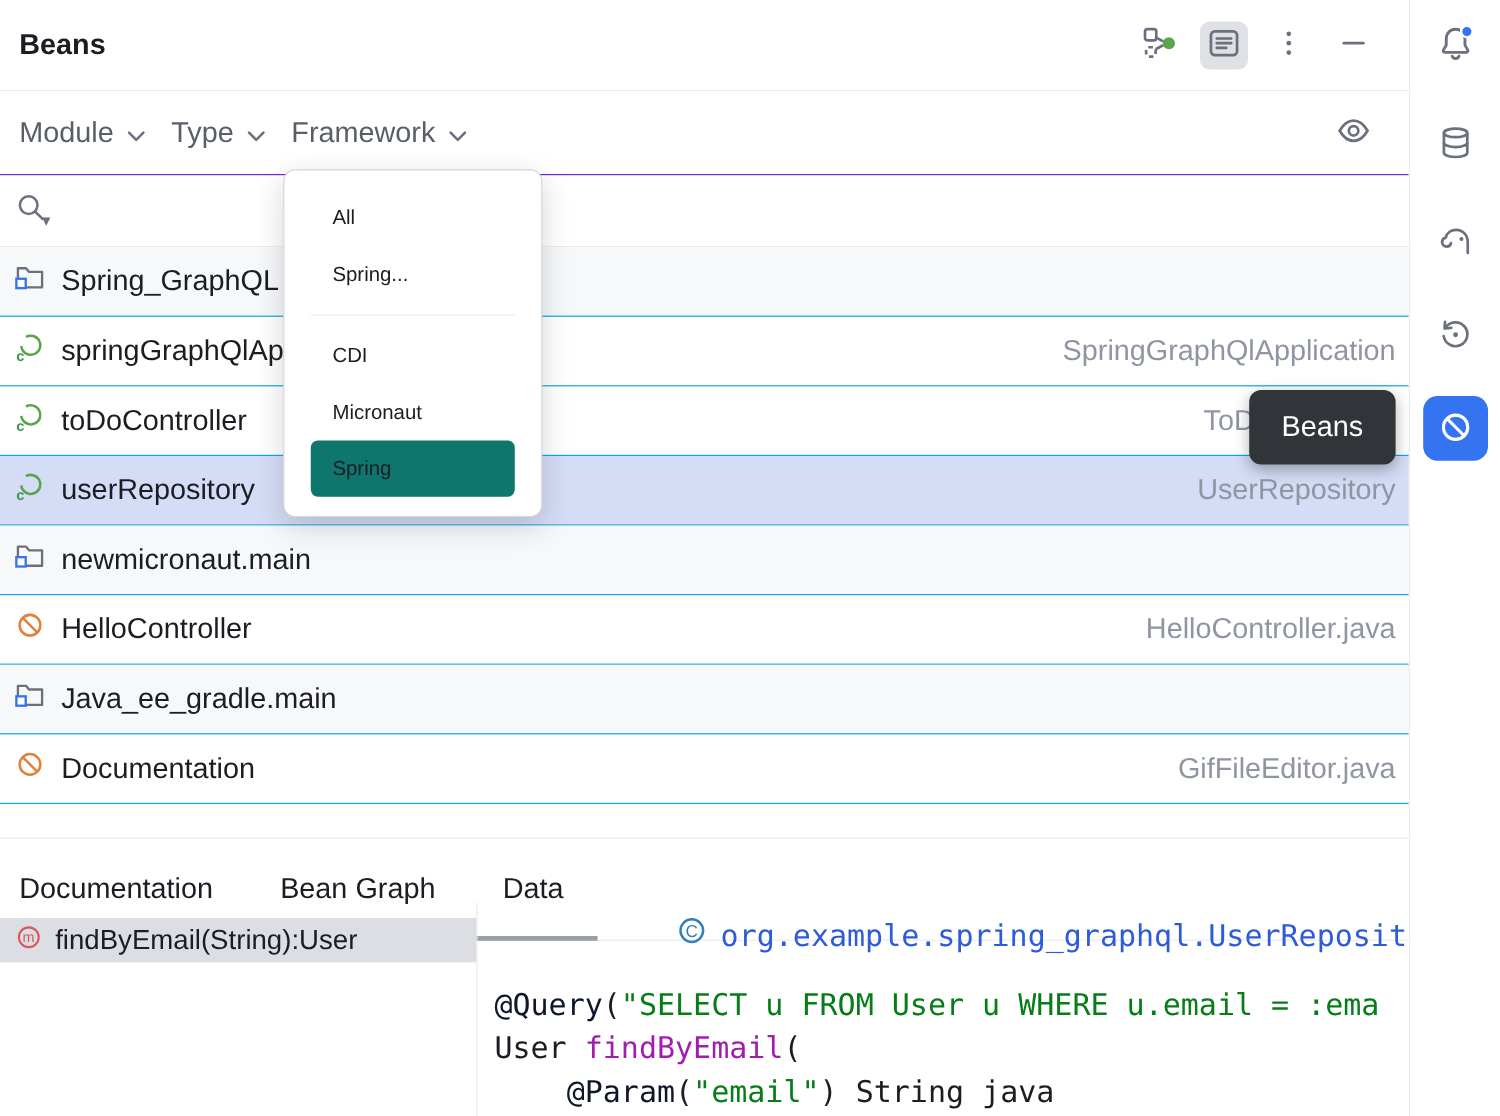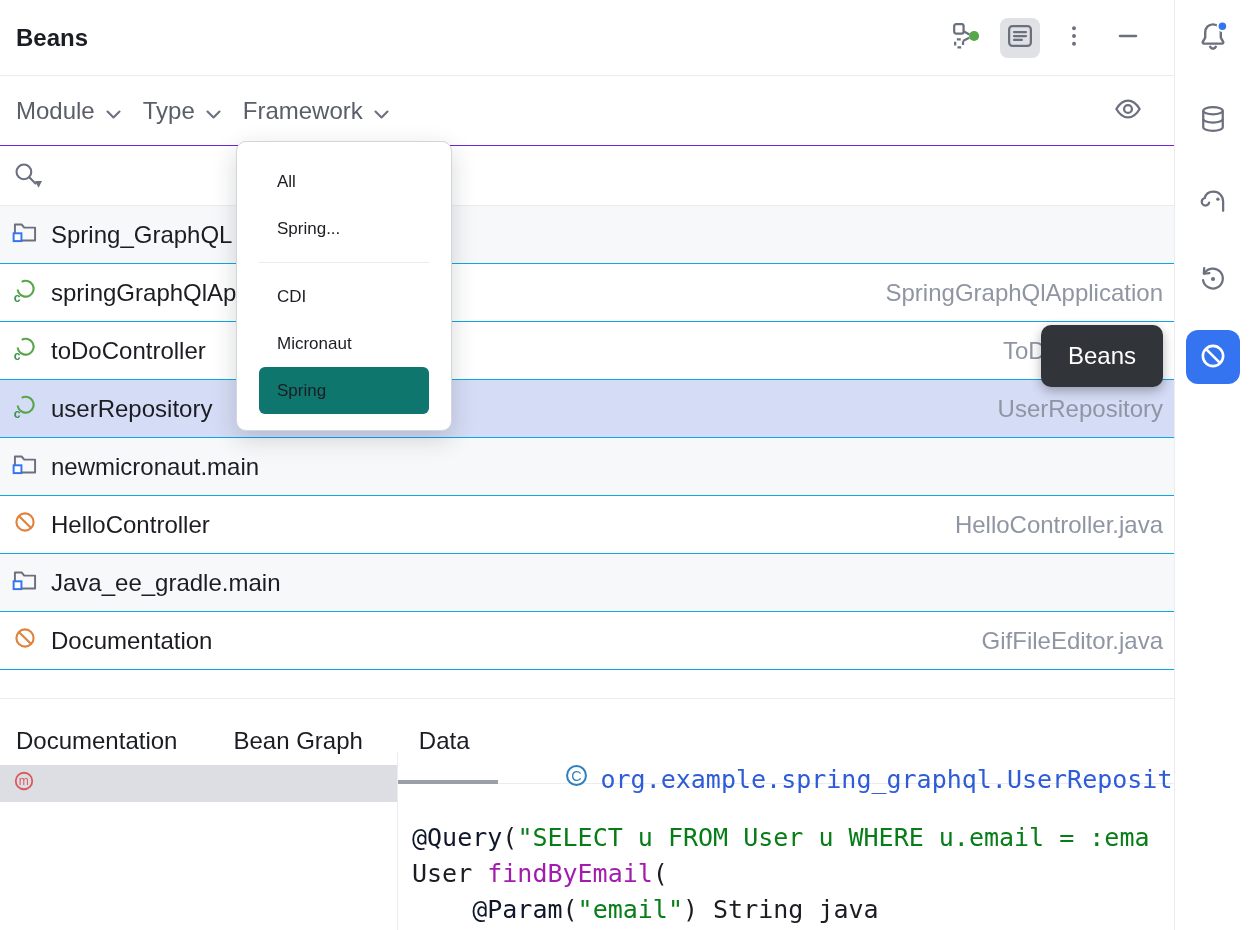--- a/index.html
+++ b/index.html
@@ -274,20 +274,21 @@
 
   <div class="bottom">
     <div class="methods">
       <div class="method-item">
         <span>
           <svg width="24" height="24" viewBox="0 0 16 16" fill="none">
             <circle cx="8" cy="8" r="5.5" stroke="#DB5860" stroke-width="1.2"></circle>
             <text x="4.5" y="10.9" font-size="8" fill="#DB5860" font-family="Liberation Sans, sans-serif">m</text>
           </svg>
         </span>
+        <span>findByEmail(String):User</span>
       </div>
     </div>
 
     <div class="code">
       <div class="code-line first">
         <span>
           <svg width="27" height="27" viewBox="0 0 16 16" fill="none">
             <circle cx="8" cy="8" r="5.6" stroke="#3080BF" stroke-width="1.2"></circle>
             <text x="4.9" y="11.1" font-size="8.5" fill="#3080BF" font-family="Liberation Sans, sans-serif">C</text>
           </svg>

